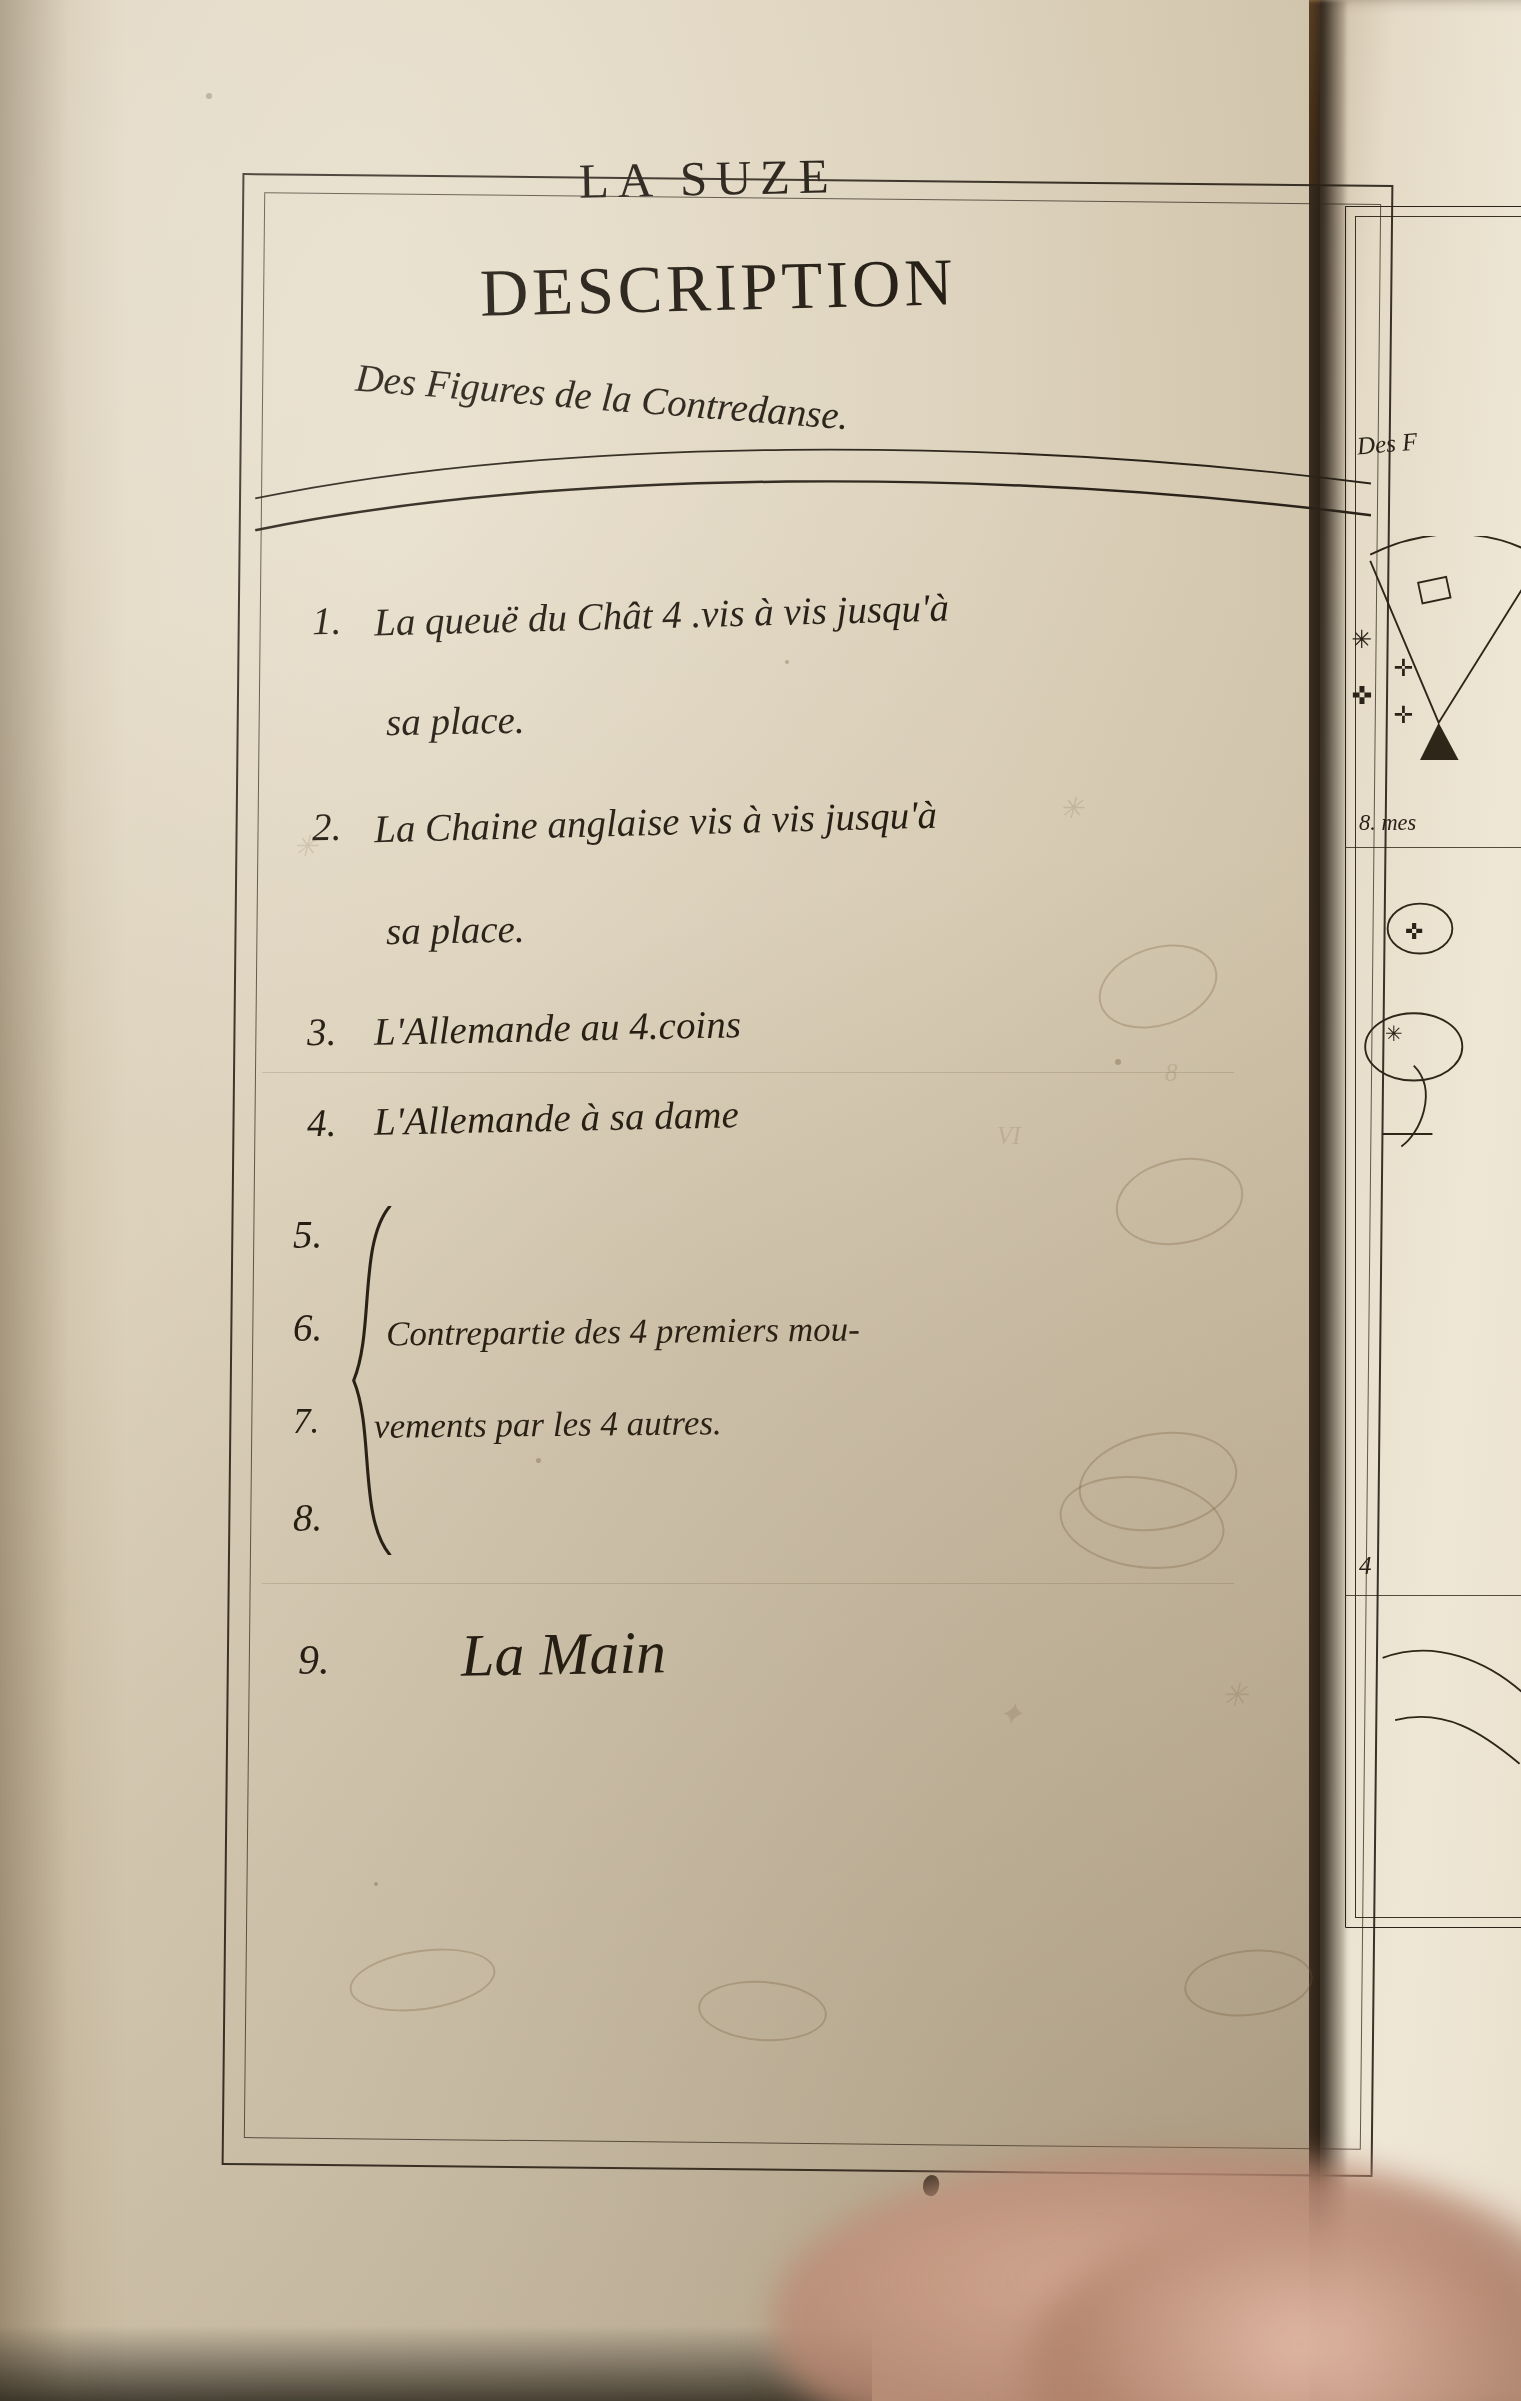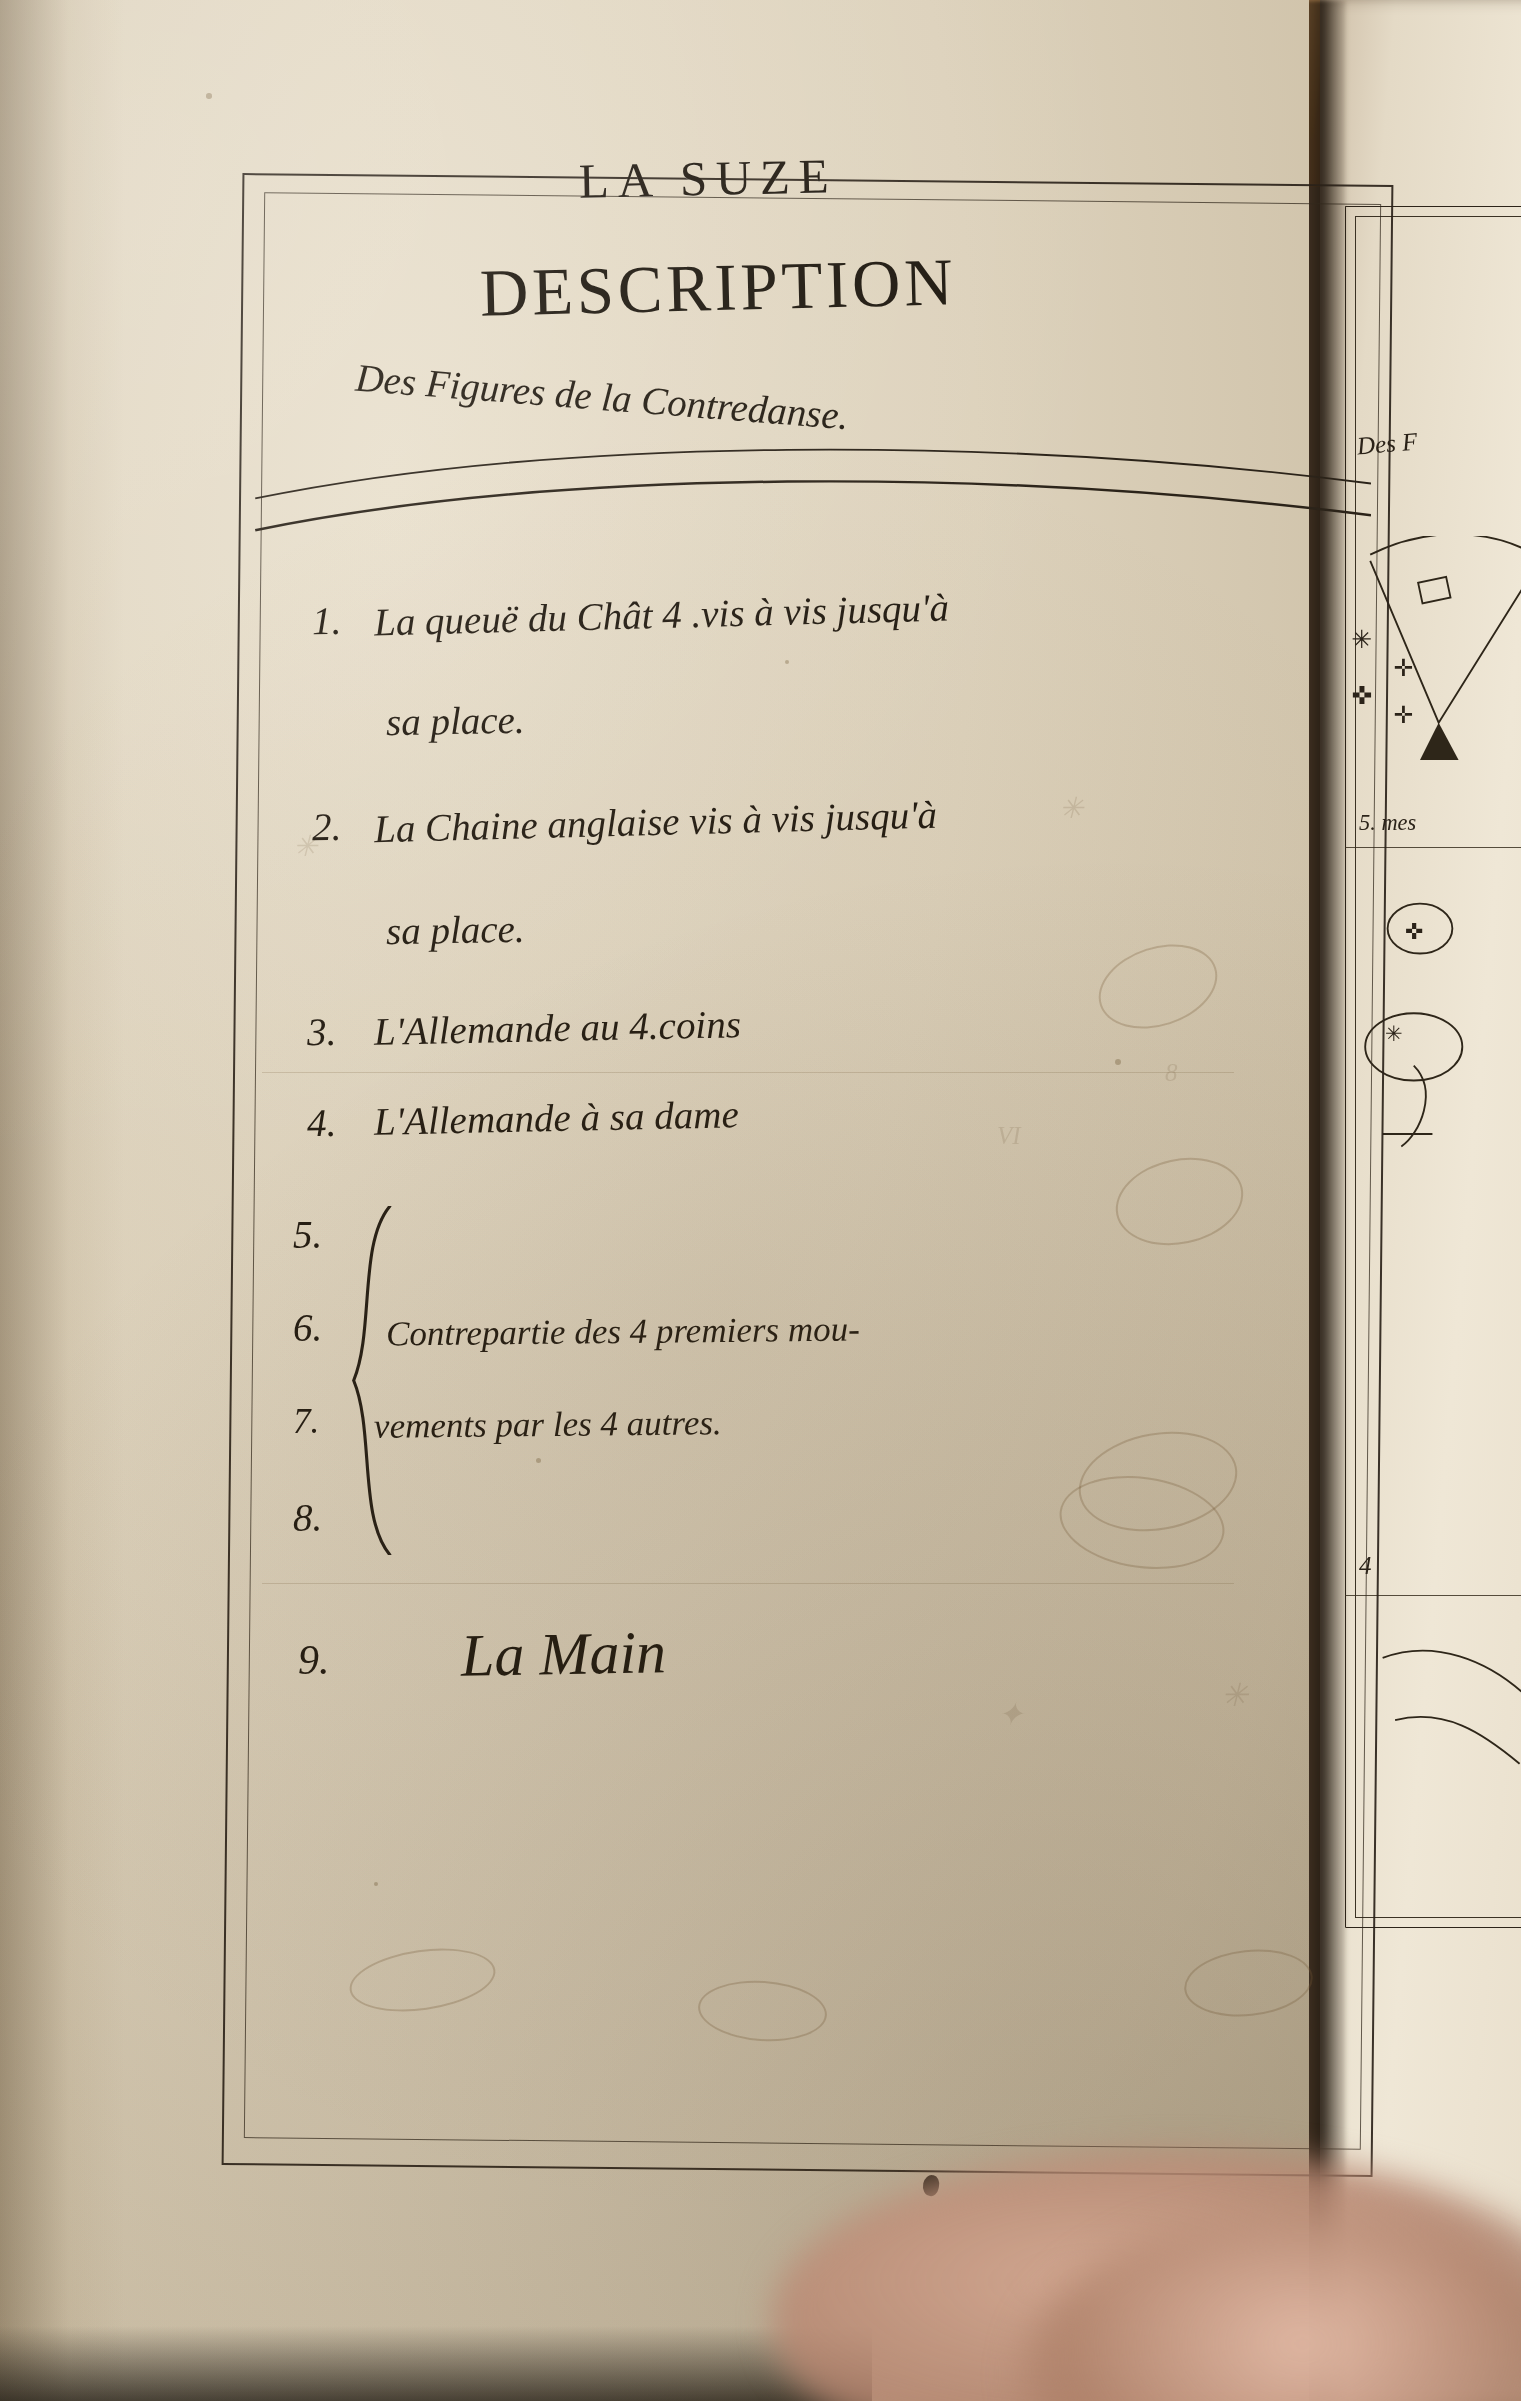--- a/index.html
+++ b/index.html
@@ -293,21 +293,21 @@
       <path d="M40 30 C 140 -20, 250 -10, 320 40" stroke="#2e2619" stroke-width="3" fill="none"></path>
       <rect x="120" y="70" width="46" height="34" stroke="#2e2619" stroke-width="3" fill="none" transform="rotate(-12 143 87)"></rect>
       <path d="M40 40 L150 300 L300 60" stroke="#2e2619" stroke-width="3" fill="none"></path>
       <polygon points="150,300 120,360 182,360" fill="#2e2619"></polygon>
       <text x="10" y="180" font-family="DejaVu Sans" font-size="40" fill="#2b2319">✳</text>
       <text x="10" y="270" font-family="DejaVu Sans" font-size="40" fill="#2b2319">✜</text>
       <text x="78" y="225" font-family="DejaVu Sans" font-size="38" fill="#2b2319">✛</text>
       <text x="78" y="300" font-family="DejaVu Sans" font-size="38" fill="#2b2319">✛</text>
     </svg>
     <div class="pr-rule" style="left:25px; top:847px; width:212px;"></div>
-    <div class="pr-text" style="left:39px; top:810px; font-size:22.4px;">5. mes</div>
+    <div class="pr-text" style="left:39px; top:810px; font-size:22.4px;">8. mes</div>
 
     <svg style="position:absolute;left:25px;top:885px;width:206px;height:386px" viewBox="0 0 330 620" width="206" height="386">
       <ellipse cx="120" cy="70" rx="52" ry="40" stroke="#2e2619" stroke-width="3" fill="none"></ellipse>
       <text x="96" y="86" font-family="DejaVu Sans" font-size="36" fill="#2b2319">✜</text>
       <ellipse cx="110" cy="260" rx="78" ry="54" stroke="#2e2619" stroke-width="3" fill="none"></ellipse>
       <text x="64" y="250" font-family="DejaVu Sans" font-size="34" fill="#2b2319">✳</text>
       <path d="M110 290 C 150 330, 120 400, 90 420" stroke="#2e2619" stroke-width="3" fill="none"></path>
       <path d="M60 400 L140 400" stroke="#2e2619" stroke-width="3" fill="none"></path>
     </svg>
 

